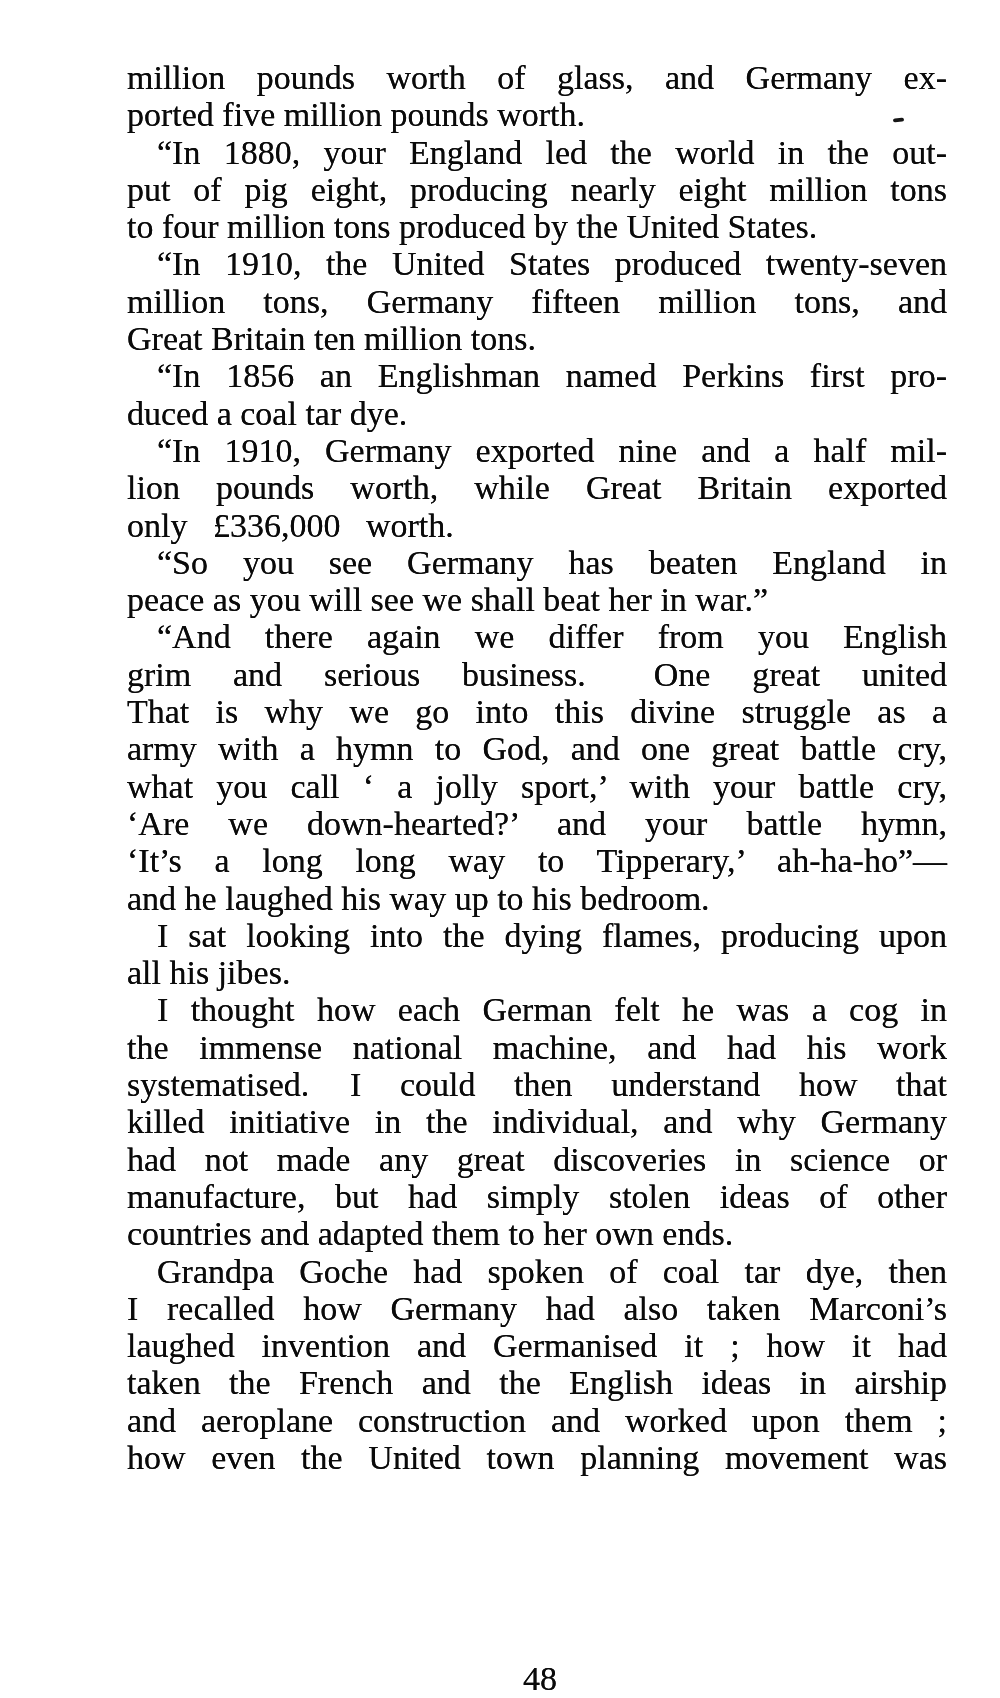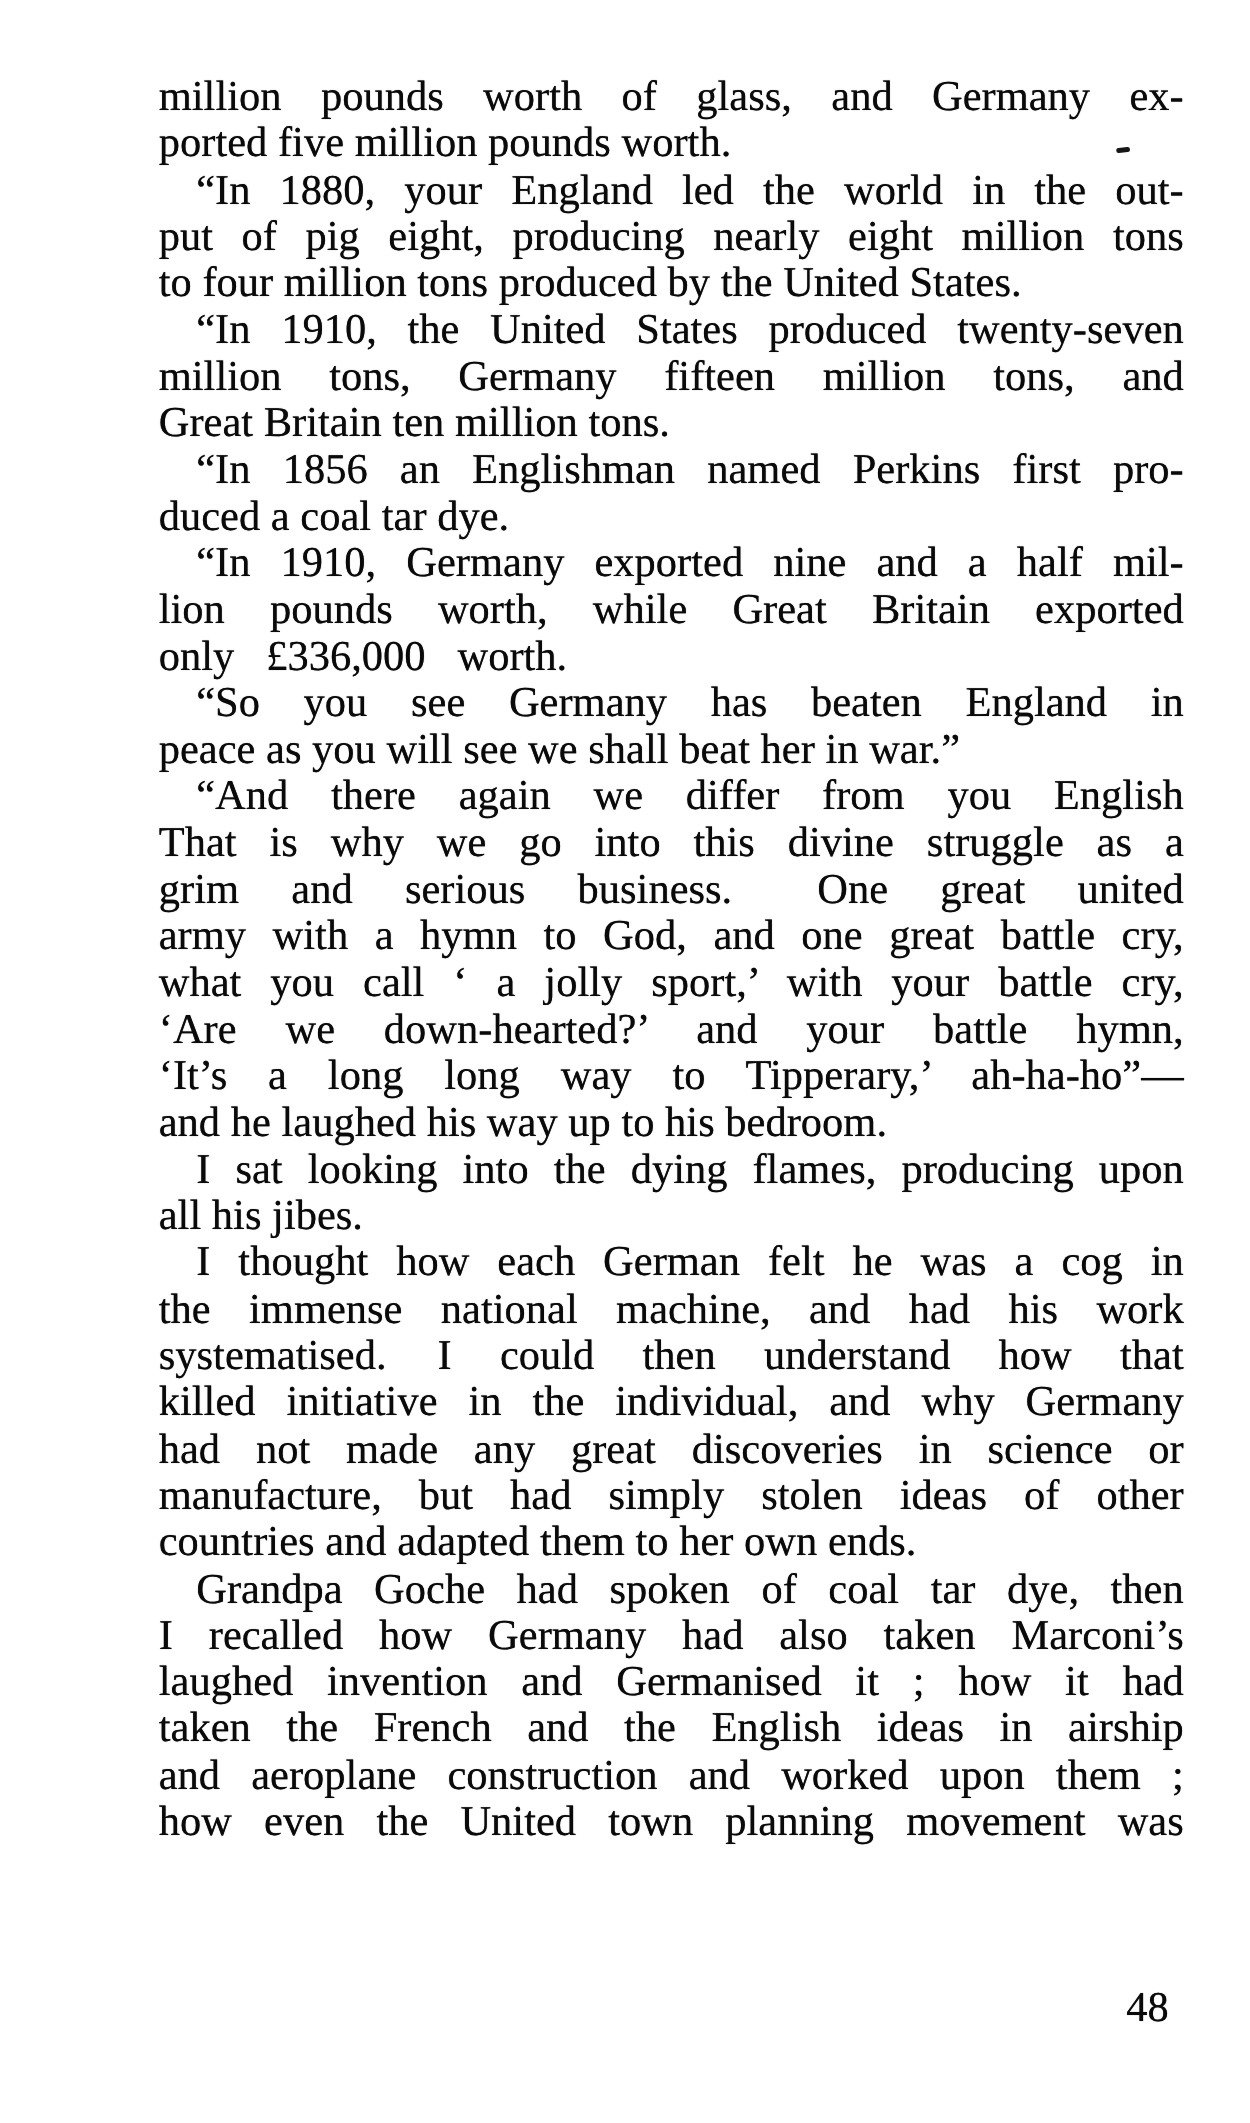--- a/index.html
+++ b/index.html
@@ -29,25 +29,25 @@
   .line {
     text-align: justify;
     text-align-last: justify;
     white-space: pre-wrap;
   }
   .line.last { text-align-last: left; }
   .line.indented { text-indent: 30px; }
   .folio {
     position: absolute;
     left: 115px;
-    top: 1588px;
+    top: 1660px;
     width: 820px;
     padding-left: 30px;
     box-sizing: border-box;
-    text-align: right;
+    text-align: center;
     font-size: 34px;
     line-height: 37px;
     text-shadow: 0 0 0.6px rgba(0,0,0,0.85);
   }
   .stray-mark {
     position: absolute;
     left: 893px;
     top: 118px;
     width: 11px;
     height: 4px;
@@ -83,22 +83,22 @@
         <div class="line indented">“In 1910, Germany exported nine and a half mil-</div>
         <div class="line">lion pounds worth, while Great Britain exported</div>
         <div class="line last">only  £336,000  worth.</div>
       </div>
       <div class="paragraph">
         <div class="line indented">“So you see Germany has beaten England in</div>
         <div class="line last">peace as you will see we shall beat her in war.”</div>
       </div>
       <div class="paragraph">
         <div class="line indented">“And there again we differ from you English</div>
+        <div class="line">grim and serious business.  One great united</div>
         <div class="line">That is why we go into this divine struggle as a</div>
-        <div class="line">grim and serious business.  One great united</div>
         <div class="line">army with a hymn to God, and one great battle cry,</div>
         <div class="line">what you call ‘ a jolly sport,’ with your battle cry,</div>
         <div class="line">‘Are we down-hearted?’ and your battle hymn,</div>
         <div class="line">‘It’s a long long way to Tipperary,’ ah-ha-ho”—</div>
         <div class="line last">and he laughed his way up to his bedroom.</div>
       </div>
       <div class="paragraph">
         <div class="line indented">I sat looking into the dying flames, producing upon</div>
         <div class="line last">all his jibes.</div>
       </div>

